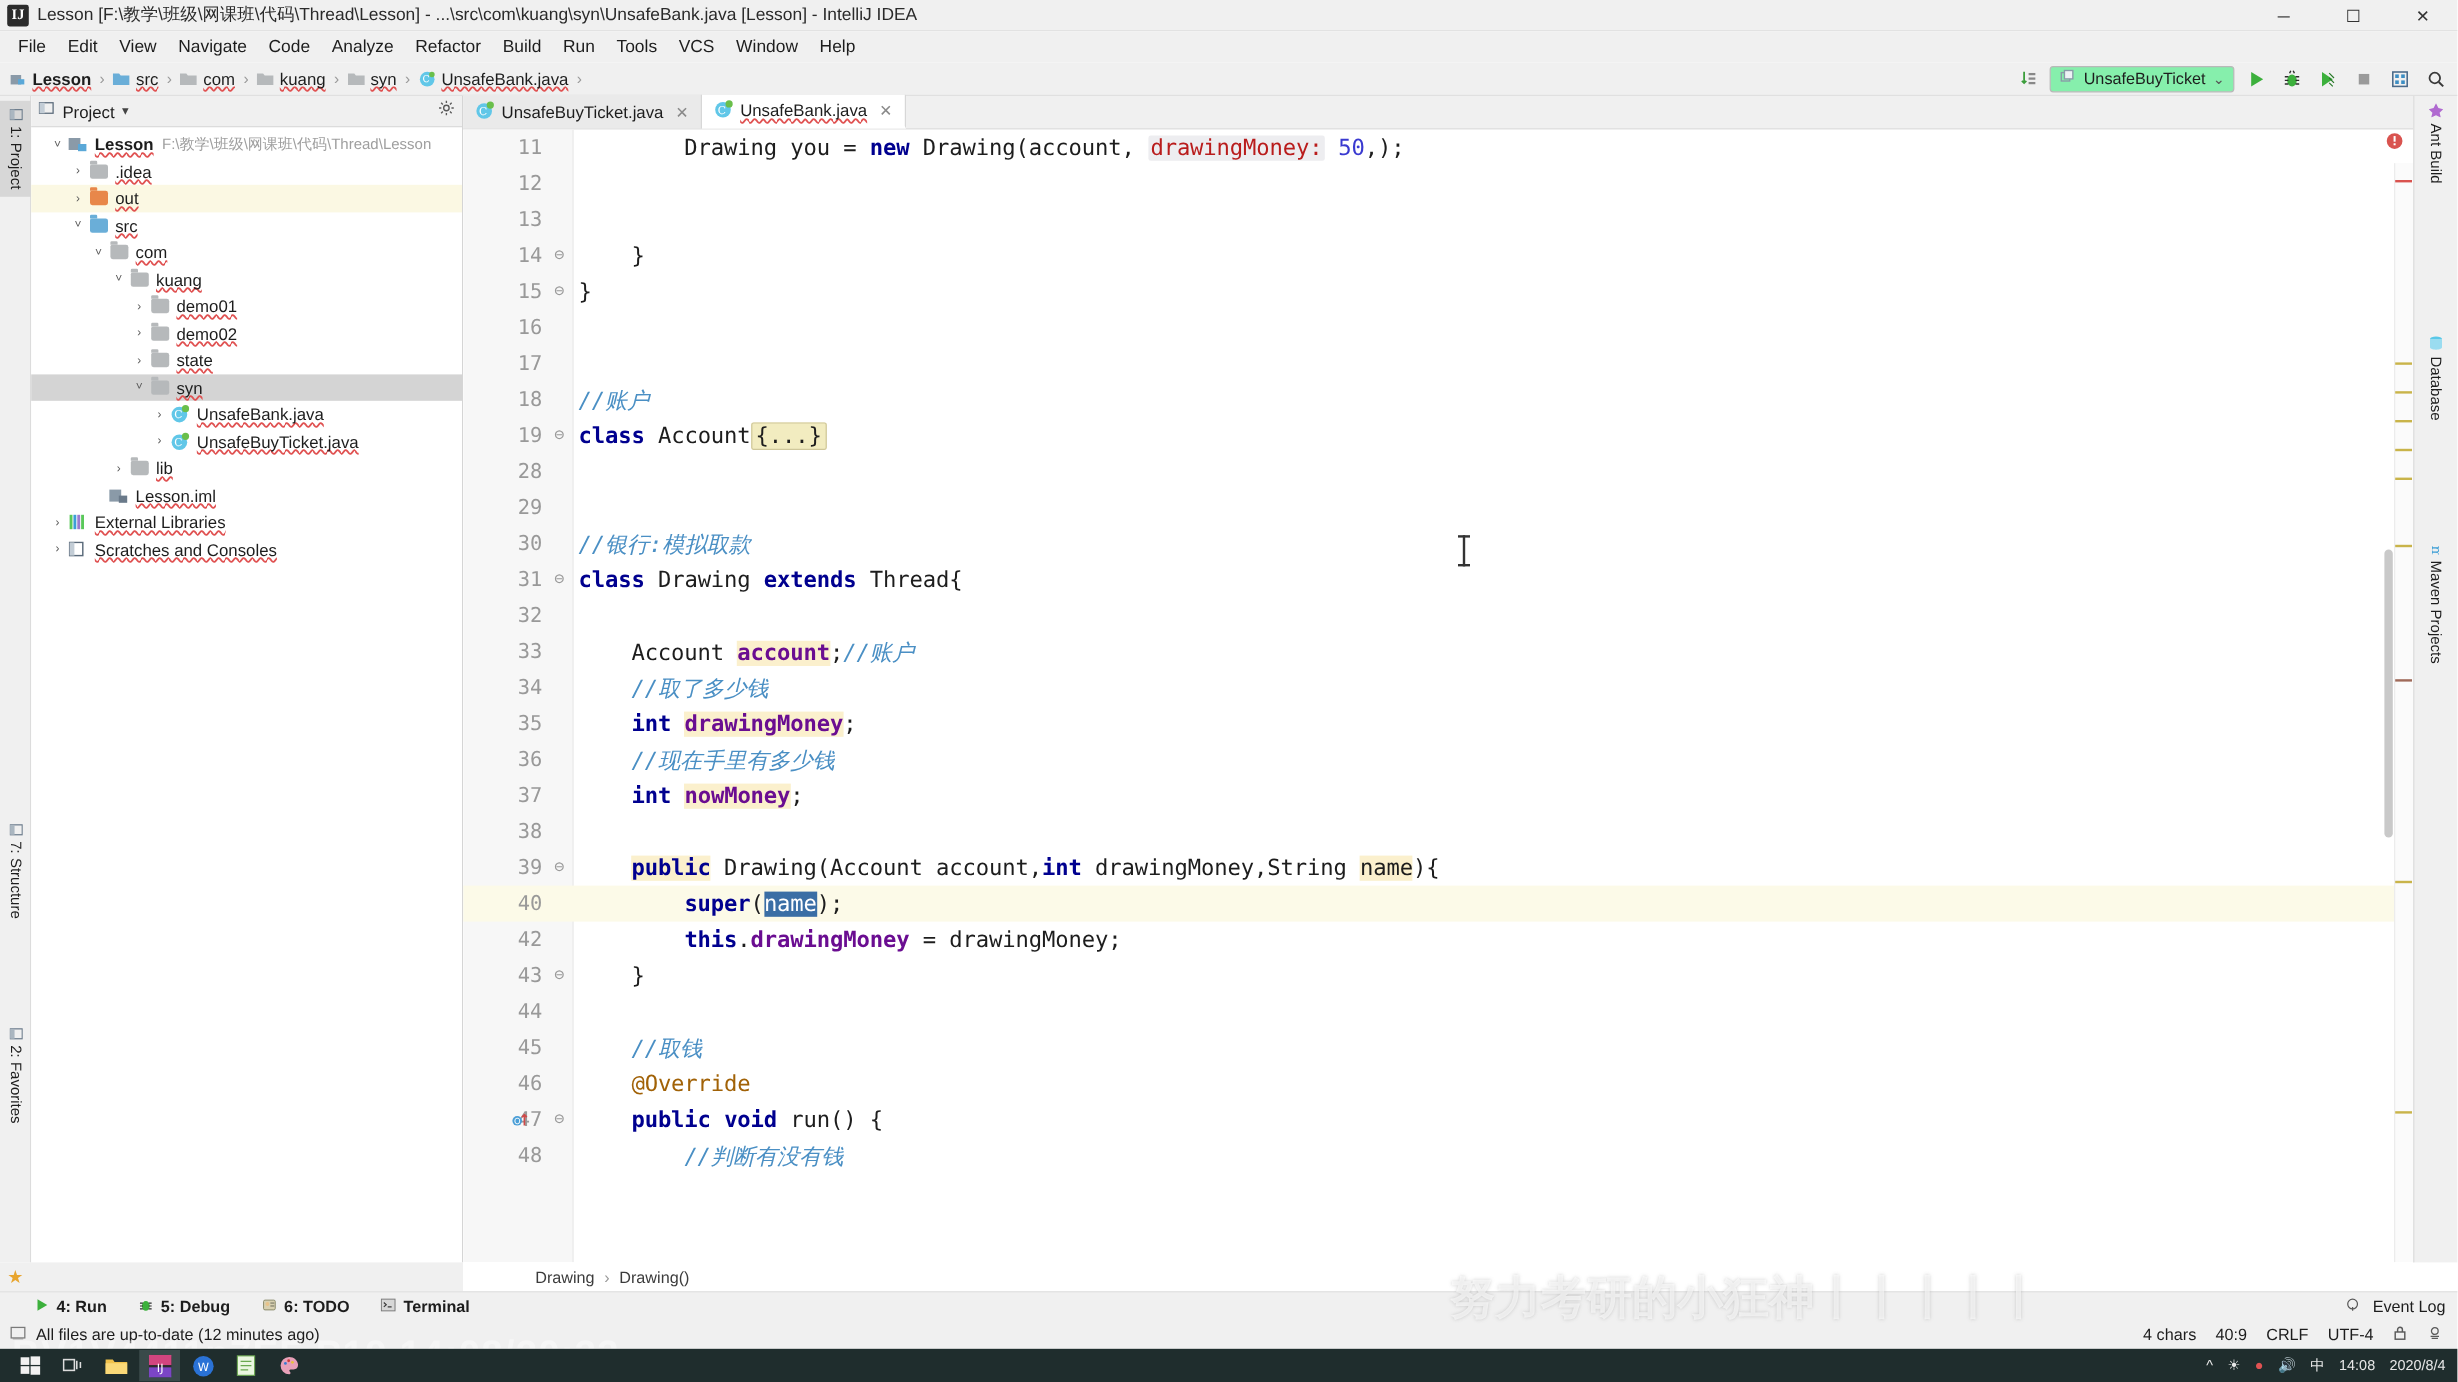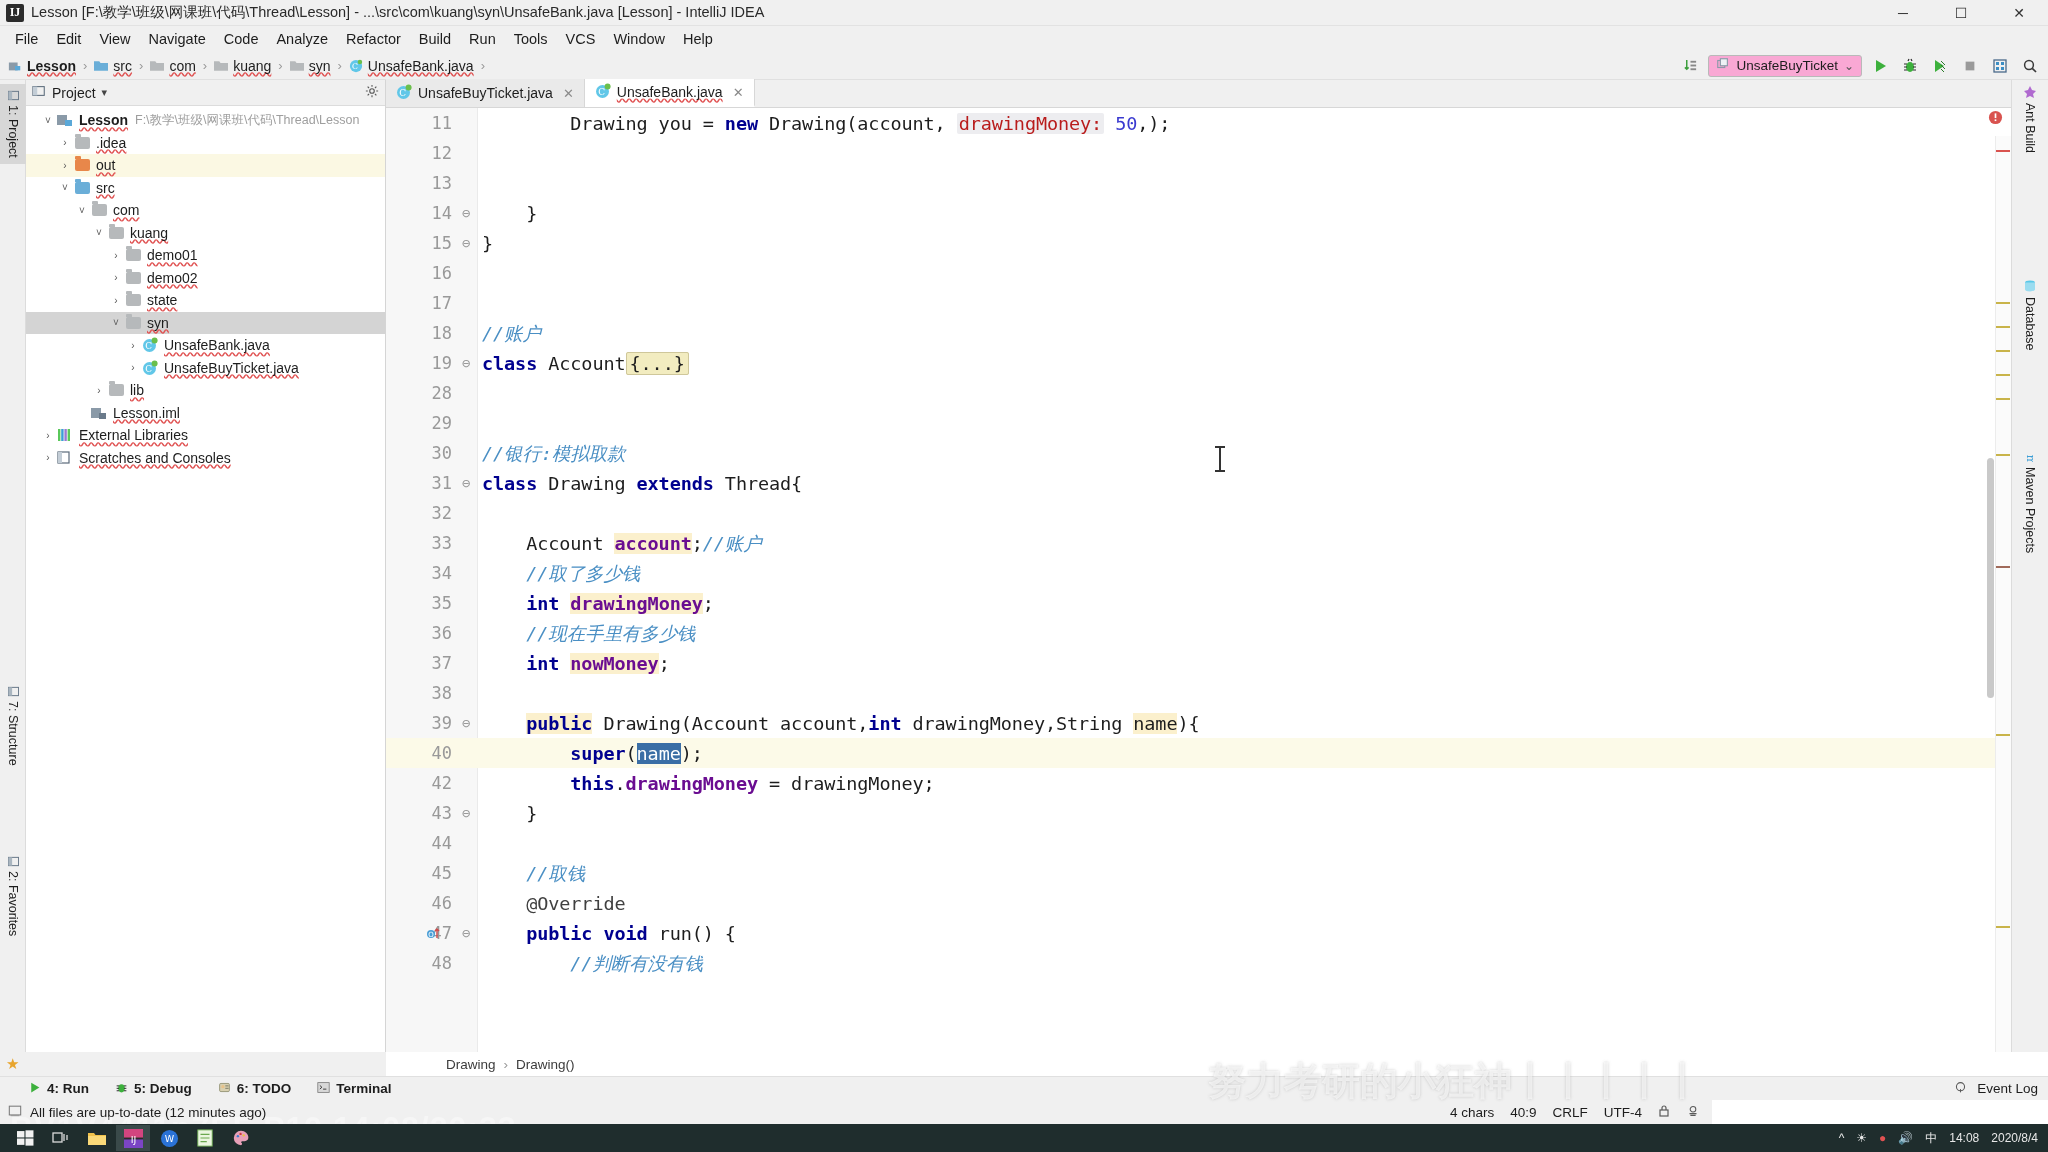--- a/index.html
+++ b/index.html
@@ -48,21 +48,21 @@
   }
   .crumb { display:flex; align-items:center; font-size:14px; color:#1d1d1d; }
   .crumb .ic { margin-right:5px; display:flex; align-items:center; }
   .crumb-sep { color:#9a9a9a; margin:0 7px; font-size:13px; }
   .crumb.bold { font-weight:bold; }
   .squiggle { text-decoration: underline wavy #e05252; text-decoration-skip-ink:none; }
 
   .navbar-right { margin-left:auto; display:flex; align-items:center; padding-right:6px; gap:6px; }
   .runcfg {
     display:flex; align-items:center; gap:6px;
-    border:1px solid #b9b9b9; background:#f9a8d4; border-radius:3px;
+    border:1px solid #b9b9b9; background:#86efac; border-radius:3px;
     padding:2px 7px; height:22px; font-size:13.5px; color:#1d1d1d;justify-content:center;
   }
   .tbtn { width:24px;height:22px;display:flex;align-items:center;justify-content:center; }
 
   
   .leftstrip {
     position:absolute; top:80px; left:0; width:26px; height:972px;
     background:#f0f0f0; border-right:1px solid #dcdcdc;
   }
   .vtab {
@@ -129,21 +129,21 @@
   .cl .fold {
     position:absolute; left:72px; width:16px; text-align:center;
     font-family:"DejaVu Sans Mono", monospace; font-size:14px; color:#9a9a9a;
   }
   .cl .txt {
     position:absolute; left:96px; white-space:pre;
     font-family:"DejaVu Sans Mono", monospace; font-size:18.5px; color:#1d1d1d; letter-spacing:-0.1px;
   }
   .kw { color:#00008f; font-weight:bold; }
   .cmt { color:#4a8fc4; font-style:italic; }
-  .ann { color:#404040; }
+  .ann { color:#a16207; }
   .num-lit { color:#3a3ad0; }
   .param-hint { background:#ededf0; color:#b91c1c; border-radius:2px; padding:0 2px; }
   .field { background:#fbf0cd; }
   .fieldname { background:#fbf0cd; color:#6a0d91; font-weight:bold; }
   .thisfield { color:#6a0d91; font-weight:bold; }
   .sel-text { background:#3a6ea5; color:#ffffff; }
   .fold-badge { background:#f2ecc0; border:1px solid #cfc79a; border-radius:2px; padding:0 3px; color:#1d1d1d; }
   .gut-icon { position:absolute; left:40px; width:18px; display:flex; align-items:center; }
 
   .icursor {
@@ -183,21 +183,21 @@
     display:flex; align-items:center; padding-left:6px;
   }
   .toolwin-bar {
     position:absolute; left:0; top:1076px; width:2048px; height:24px;
     background:#f0f0f0; border-top:1px solid #e0e0e0; display:flex; align-items:center; padding-left:28px; gap:26px;
   }
   .twb-item { display:flex; align-items:center; gap:6px; font-size:13.5px; color:#1d1d1d;font-weight:bold; }
   .twb-right { margin-left:auto; display:flex; align-items:center; gap:10px; padding-right:10px; font-size:13.5px; color:#1d1d1d; }
 
   .statusbar {
-    position:absolute; left:0; top:1100px; width:1712px; height:24px;
+    position:absolute; left:0; top:1100px; width:2048px; height:24px;
     background:#f0f0f0; display:flex; align-items:center; padding-left:8px; gap:8px;
     font-size:13.5px; color:#1d1d1d;
   }
   .sb-right { margin-left:auto; display:flex; align-items:center; gap:16px; padding-right:12px; }
 
   
   .taskbar {
     position:absolute; left:0; top:1124px; width:2048px; height:28px;
     background:#1f2d2d; display:flex; align-items:center; padding-left:8px; gap:2px;
   }

